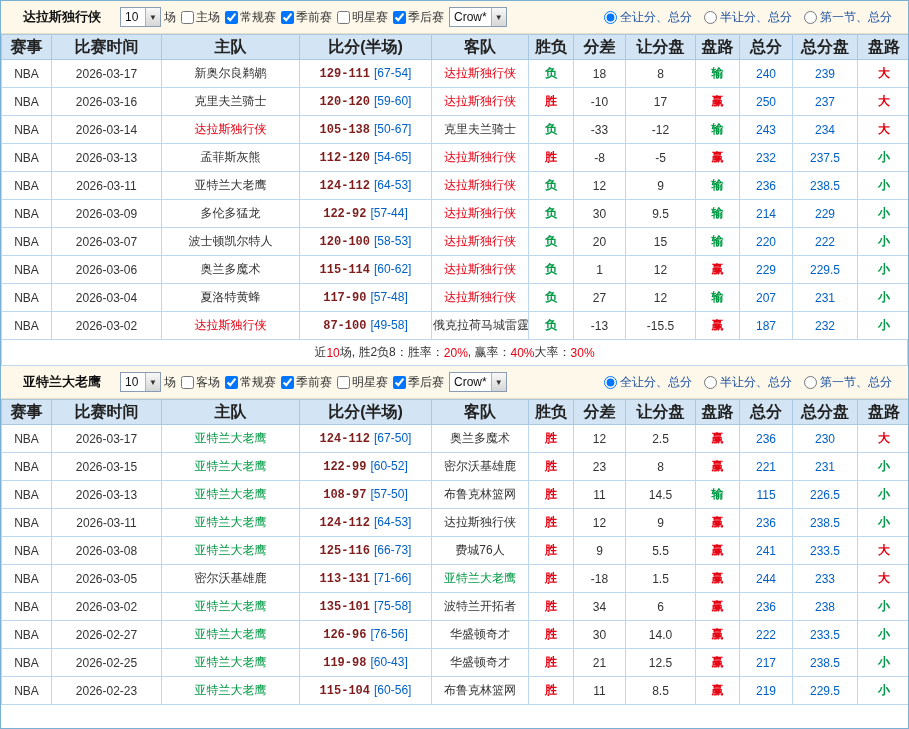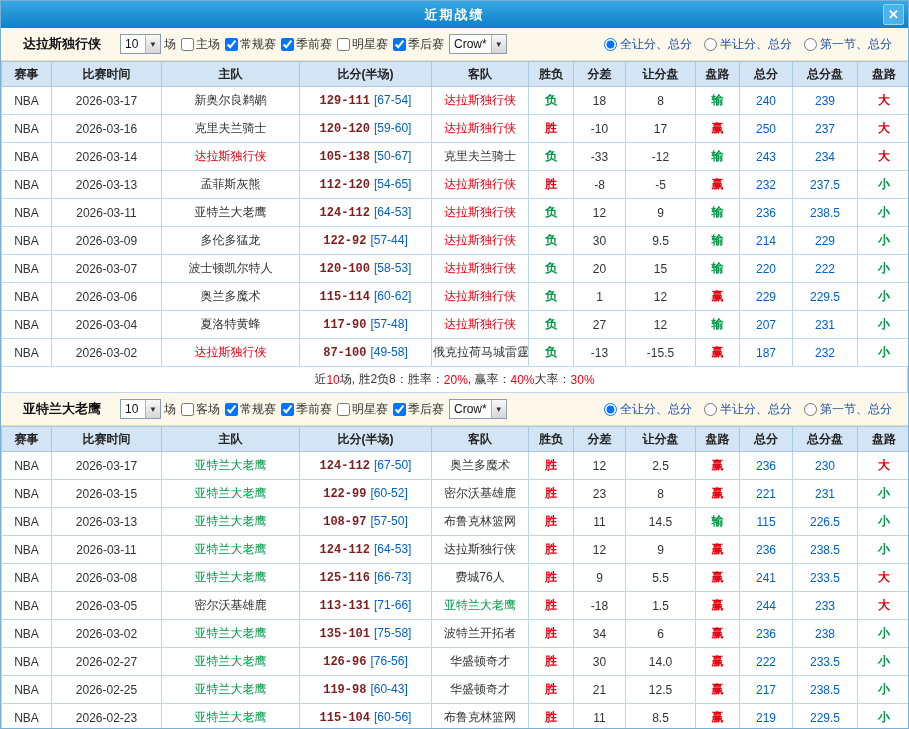--- a/index.html
+++ b/index.html
@@ -14,36 +14,32 @@
   .select { display:inline-flex; align-items:stretch; height:20px; border:1px solid #8a9cb2; background:#fff; margin:0 3px; cursor:pointer; }
   .sel-val { padding:0 4px; min-width:24px; display:flex; align-items:center; font-size:12px; color:#111; white-space:nowrap; }
   .sel-btn { width:15px; display:flex; align-items:center; justify-content:center; font-size:8px; color:#333; background:linear-gradient(#f8f8f8,#d6d6d6); border-left:1px solid #aab4c0; }
   .checks { display:flex; align-items:flex-start; margin-left:2px; }
   .cb { display:inline-flex; align-items:center; margin-right:2px; cursor:pointer; white-space:nowrap; }
   .cb input { margin:0 2px 0 3px; width:13px; height:13px; }
   .radios { margin-left:auto; display:flex; align-items:flex-start; gap:12px; color:#1d4fa0; padding-right:8px; }
   .rd { display:inline-flex; align-items:center; cursor:pointer; white-space:nowrap; }
   .rd input { margin:0 3px 0 0; width:13px; height:13px; }
   table { border-collapse:collapse; table-layout:fixed; width:909px; }
-  th { background:#d3e5f4; border:1px solid #a9c8e2; height:25px; font-size:12px; color:#222; font-weight:bold; }
+  th { background:#d3e5f4; border:1px solid #a9c8e2; height:25px; font-size:16px; color:#222; font-weight:bold; }
   td { border:1px solid #bdd7ec; height:28px; text-align:center; font-size:12px; color:#333; padding:0 1px; white-space:nowrap; overflow:hidden; }
   .score { font-weight:bold; color:#7f1d1d;font-family:Liberation Mono, monospace; }
   .half { color:var(--blue,#0060c8); margin-left:4px; }
   td.blue { color:var(--blue,#0060c8); }
   td.status { font-weight:bold; }
   .summary { height:26px; display:flex; align-items:center; justify-content:center; font-size:12px; color:#333; background:#fff; border:1px solid #bdd7ec; border-top:none; }
 </style>
 </head>
 <body>
 
 <div class="modal">
-  <div class="titlebar">
-    <span class="title">近期战绩</span>
-    <button class="close">✕</button>
-  </div>
   <div id="sections">
   <div class="section">
     <div class="filterbar">
       <span class="teamname">达拉斯独行侠</span>
       <span class="select">
         <span class="sel-val">10</span>
         <span class="sel-btn">▼</span>
       </span>
       <span class="lbl">场</span>
       <span class="checks">

